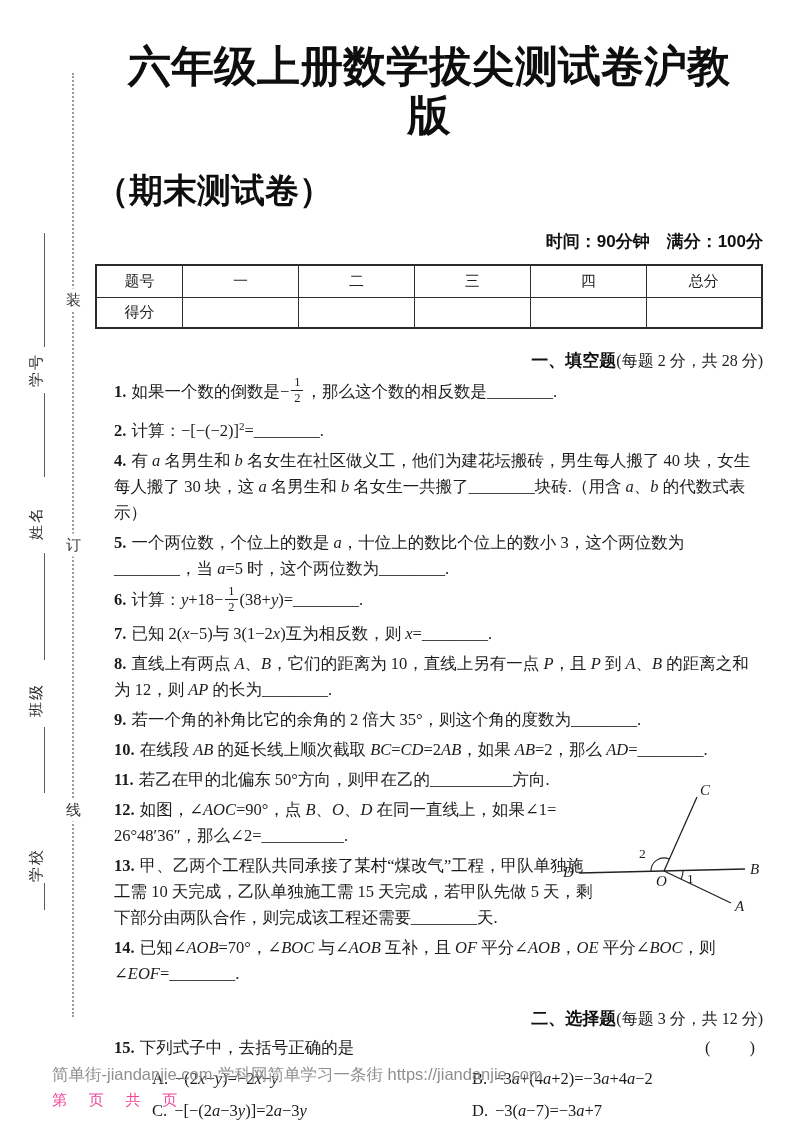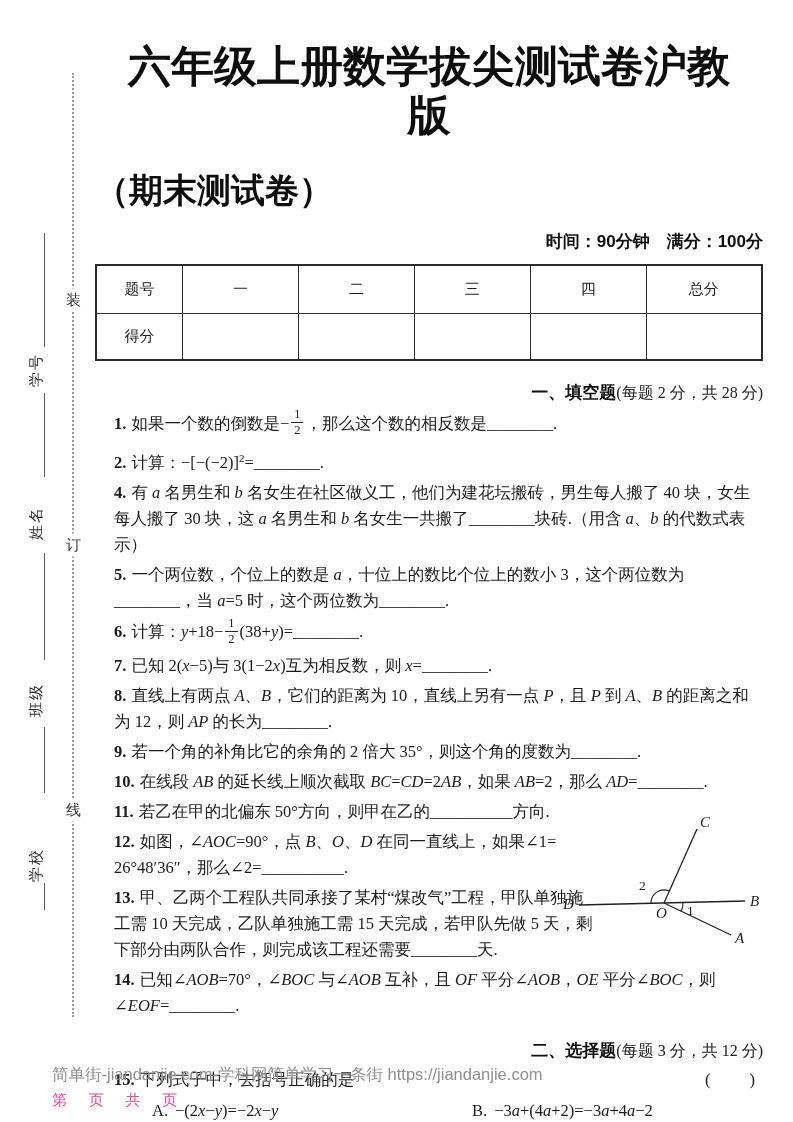--- a/index.html
+++ b/index.html
@@ -24,21 +24,21 @@
          font-family:"Liberation Sans","DejaVu Sans",sans-serif;font-weight:bold;
          font-size:43px;line-height:1.15;}
   .subtitle{margin:0;padding-top:15px;text-align:left;color:#0e0e0e;
          font-family:"Liberation Sans","DejaVu Sans",sans-serif;font-weight:bold;
          font-size:34px;line-height:1.1;}
   .time{margin-top:21px;text-align:right;font-family:"Liberation Sans","DejaVu Sans",sans-serif;
         font-weight:bold;font-size:17px;color:#111;}
 
   table.score{width:100%;border-collapse:collapse;margin-top:11px;font-size:15px;
               border:2px solid #2b2b2b;}
-  table.score td{border:1px solid #2f2f2f;text-align:center;padding:8px;color:#222;}
+  table.score td{border:1px solid #2f2f2f;text-align:center;padding:0;color:#222;}
   table.score tr.r1 td{height:31px;}
   table.score tr.r2 td{height:29px;}
   td.c0{width:13%}td.cm{width:17.4%}
 
   .sec{margin-top:20px;margin-left:-5px;font-size:17px;line-height:24px;text-align:right;}
   .sect{font-weight:bold;font-family:"Liberation Sans","DejaVu Sans",sans-serif;color:#0f0f0f;}
   .secn{font-size:16px;color:#222;}
 
   .qs{margin-left:19px;}
   .q{font-size:16.5px;line-height:26px;margin-top:4px;color:#1c1c1c;}

